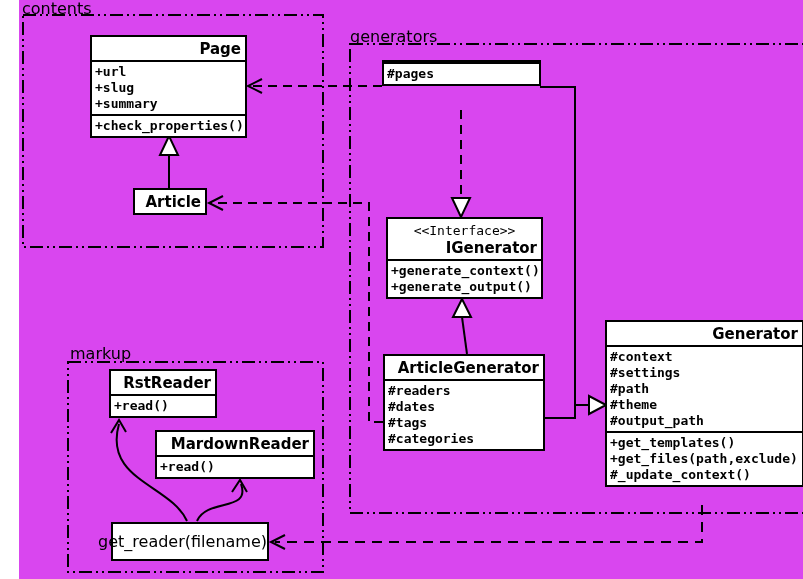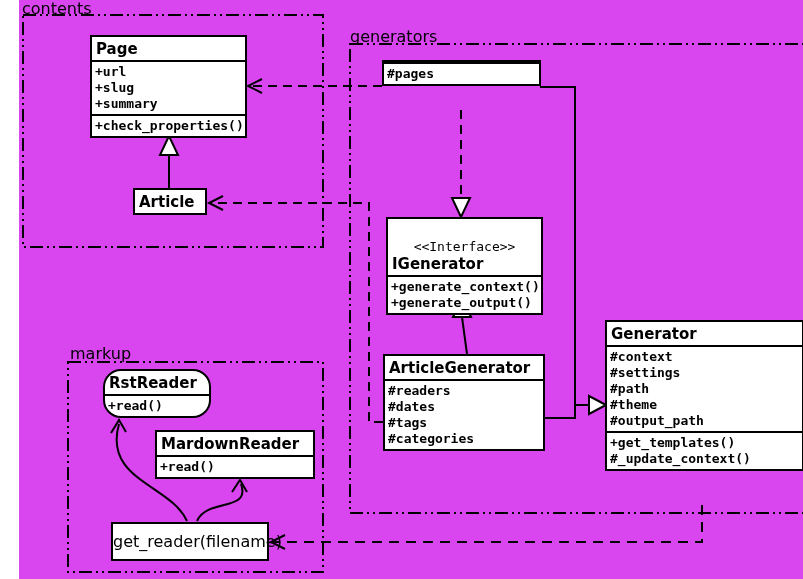--- a/index.html
+++ b/index.html
@@ -22,48 +22,48 @@
   }
   .cls{
     position:absolute;
     background:#fff;
     border:2px solid #000;
     box-sizing:border-box;
   }
   .cls-title{
     font-weight:bold;
     font-size:15px;
-    text-align:left;
+    text-align:right;
     padding:3px 4px 2px 4px;
     white-space:nowrap;
   }
   .cls-stereo{
     font-family:"DejaVu Sans Mono", monospace;
     font-weight:normal;
     font-size:13px;
     text-align:center;
     line-height:16px;
-    padding-top:20px;
+    padding-top:4px;
     white-space:nowrap;
   }
   .cls-sec{
     border-top:2px solid #000;
     font-family:"DejaVu Sans Mono", monospace;
     font-size:13px;
     line-height:16px;
     padding:2px 3px;
     white-space:nowrap;
     font-weight:bold;
   }
   .plain-box{
     position:absolute;
     background:#fff;
     border:2px solid #000;
     box-sizing:border-box;
-    display:flex;align-items:center;justify-content:flex-start;
+    display:flex;align-items:center;justify-content:flex-end;
     font-size:16px;
     white-space:nowrap;
   }
 </style>
 </head>
 <body>
 
 <div id="stage">
 
   <svg id="wires" width="803" height="579" viewBox="0 0 803 579" fill="none" stroke="#000" stroke-width="2">
@@ -178,25 +178,26 @@
     <div class="cls-title">Generator</div>
     <div class="cls-sec">
       <div>#context</div>
       <div>#settings</div>
       <div>#path</div>
       <div>#theme</div>
       <div>#output_path</div>
     </div>
     <div class="cls-sec">
       <div>+get_templates()</div>
+      <div>+get_files(path,exclude)</div>
       <div>#_update_context()</div>
     </div>
   </div>
 
-  <div class="cls" style="left:84px;top:369px;width:108px;border-radius:18px;">
+  <div class="cls" style="left:90px;top:369px;width:108px;">
     <div class="cls-title">RstReader</div>
     <div class="cls-sec">
       <div>+read()</div>
     </div>
   </div>
 
   <div class="cls" style="left:136px;top:430px;width:160px;">
     <div class="cls-title">MardownReader</div>
     <div class="cls-sec">
       <div>+read()</div>

